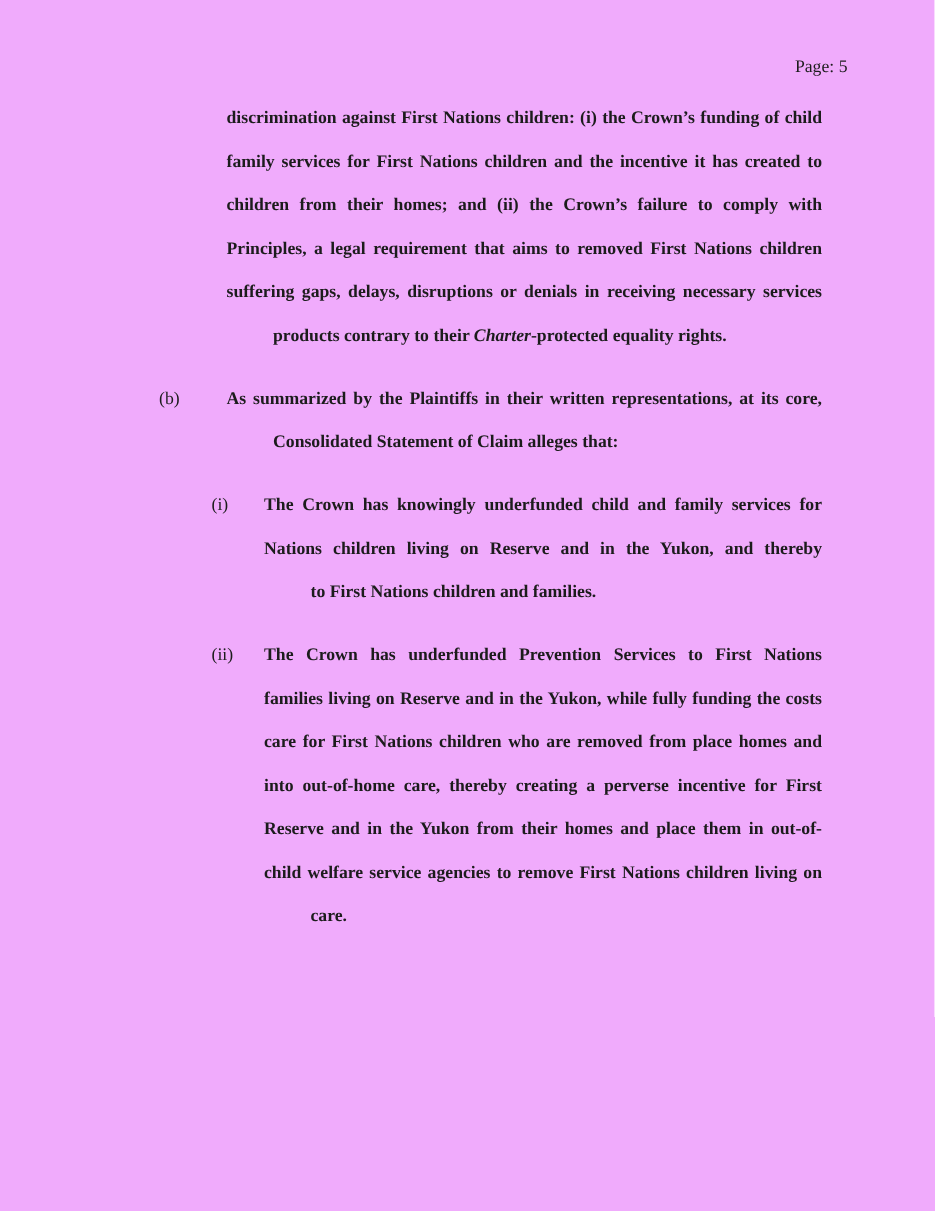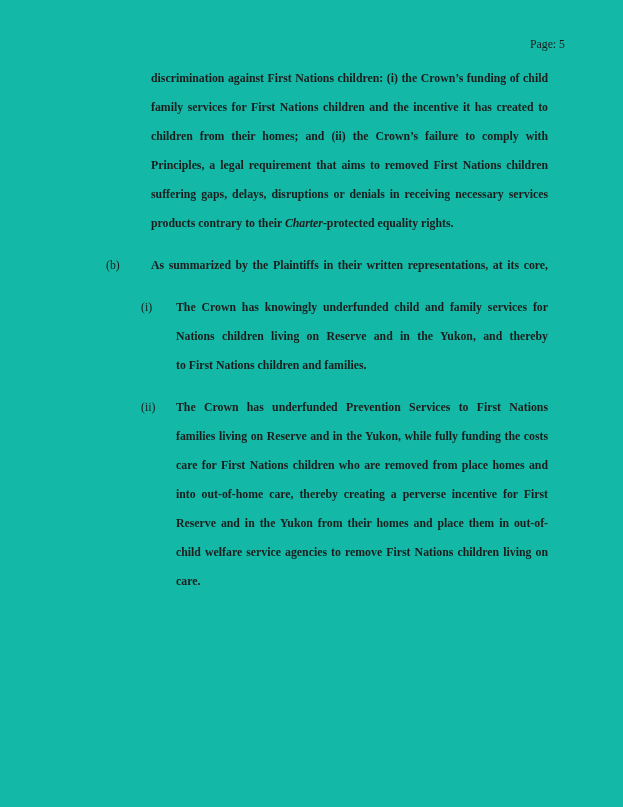--- a/index.html
+++ b/index.html
@@ -4,21 +4,21 @@
 <style>
   html, body {
     margin: 0;
     padding: 0;
     background: #ffffff;
   }
   .page {
     position: relative;
     width: 623px;
     height: 807px;
-    background: #14b8a6;
+    background: #f0abfc;
     font-family: "Liberation Serif", "DejaVu Serif", serif;
     font-size: 11.8px;
     color: #1c1c1c;
     overflow: hidden;
   }
   .page-header {
     position: absolute;
     top: 36px;
     right: 58px;
     line-height: 16px;
@@ -50,40 +50,42 @@
   .line {
     height: 29px;
     line-height: 29px;
     text-align: justify;
     text-align-last: justify;
     overflow: hidden;
     font-weight: bold;
   }
   .line.last {
     text-align-last: left;
+    margin-left: 31px;
   }
   .i { font-style: italic; }
 </style>
 </head>
 <body>
 
 <div class="page">
   <div class="page-header">Page: 5</div>
   <div class="doc-body">
       <div class="para">
         <div class="line"><span>discrimination against First Nations children: (i) the Crown’s funding of child and</span></div>
         <div class="line"><span>family services for First Nations children and the incentive it has created to remove</span></div>
         <div class="line"><span>children from their homes; and (ii) the Crown’s failure to comply with Jordan’s</span></div>
         <div class="line"><span>Principles, a legal requirement that aims to removed First Nations children from</span></div>
         <div class="line"><span>suffering gaps, delays, disruptions or denials in receiving necessary services and</span></div>
         <div class="line last"><span>products contrary to their </span><span class="i">Charter</span><span>-protected equality rights.</span></div>
       </div>
       <div class="para">
         <span class="marker">(b)</span>
         <div class="line"><span>As summarized by the Plaintiffs in their written representations, at its core, the</span></div>
+        <div class="line last"><span>Consolidated Statement of Claim alleges that:</span></div>
       </div>
       <div class="para sub">
         <span class="marker">(i)</span>
         <div class="line"><span>The Crown has knowingly underfunded child and family services for First</span></div>
         <div class="line"><span>Nations children living on Reserve and in the Yukon, and thereby prevented</span></div>
         <div class="line last"><span>to First Nations children and families.</span></div>
       </div>
       <div class="para sub">
         <span class="marker">(ii)</span>
         <div class="line"><span>The Crown has underfunded Prevention Services to First Nations children and</span></div>

